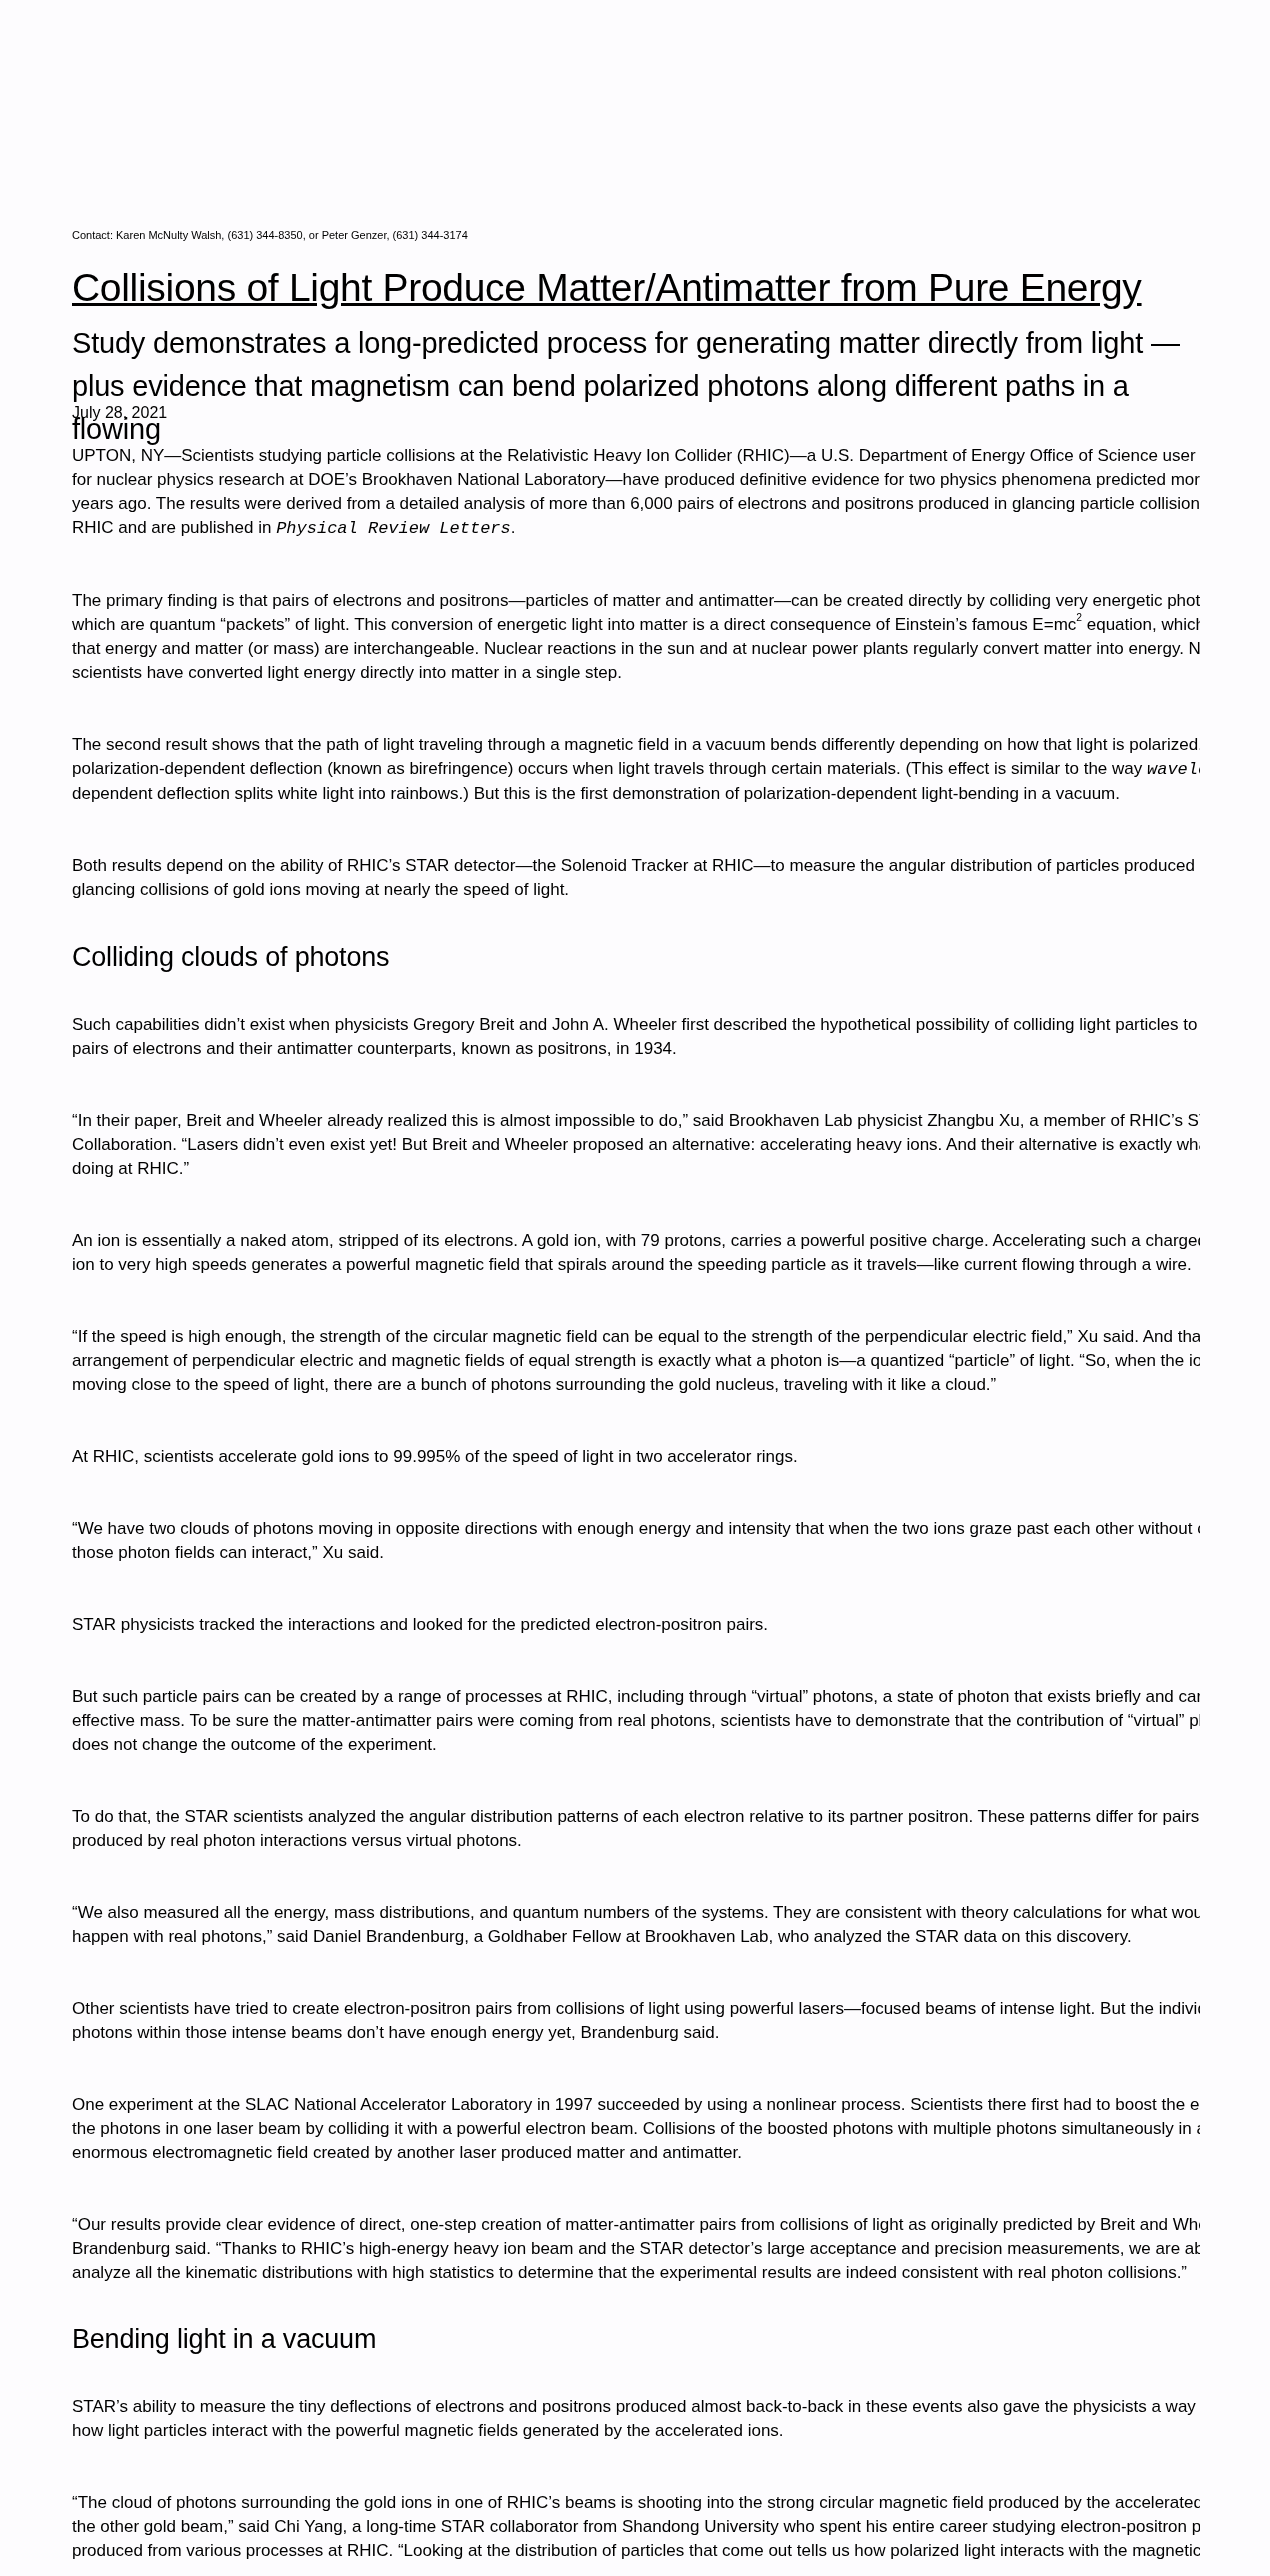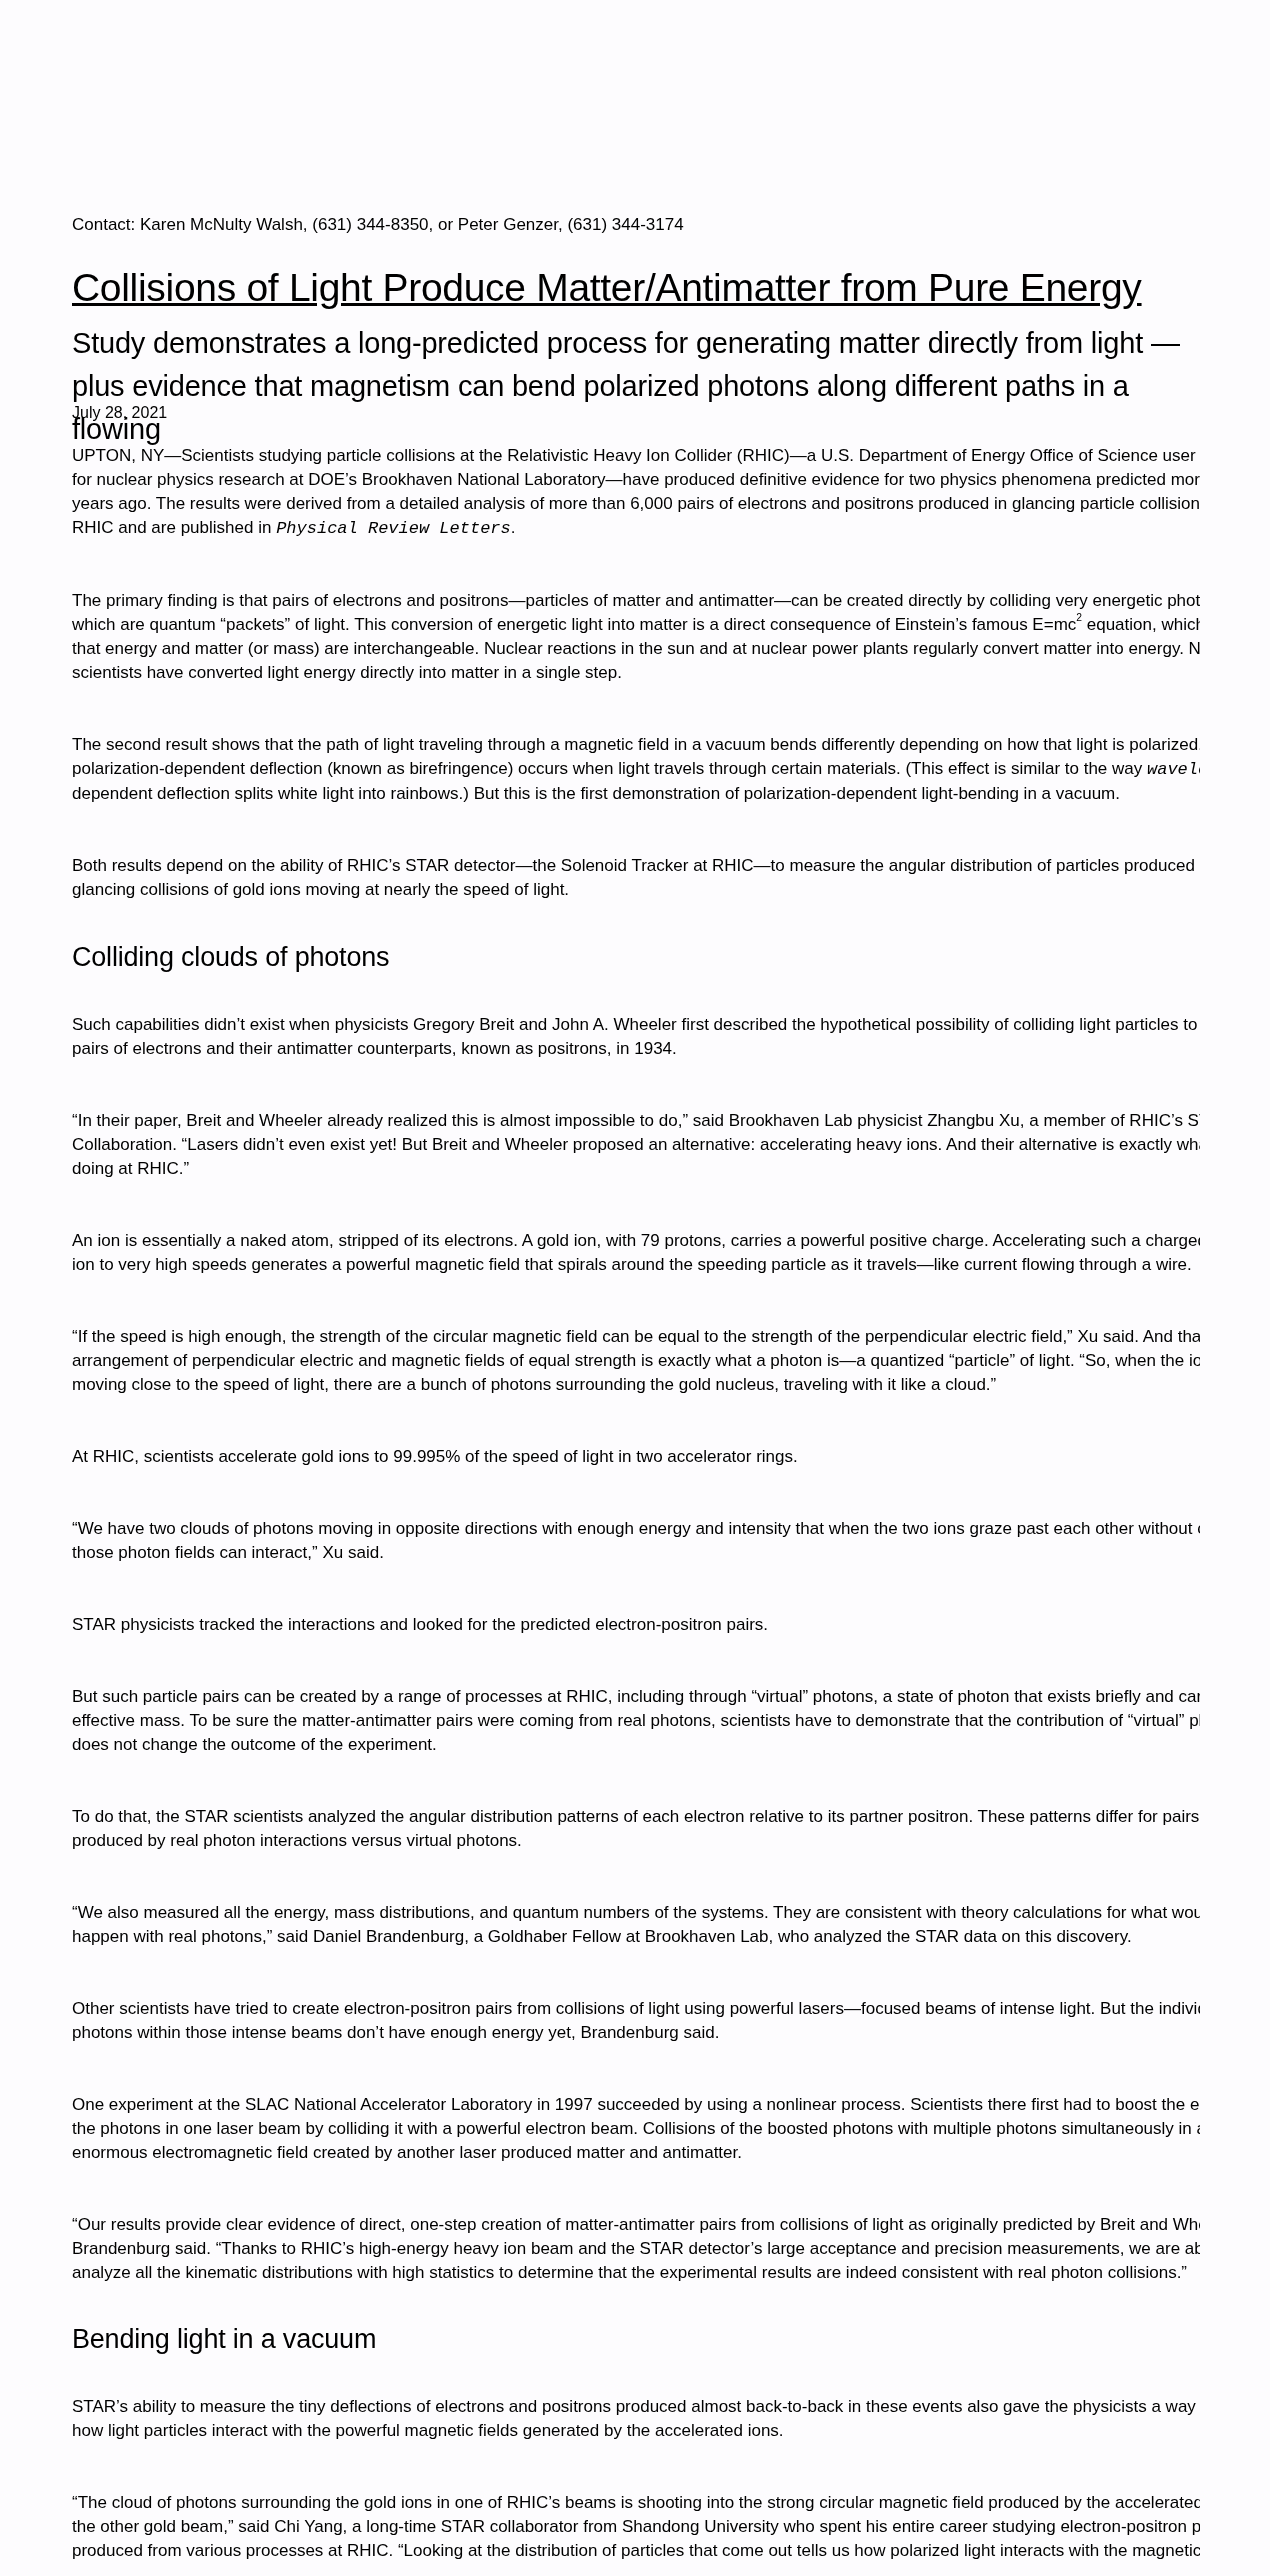--- a/index.html
+++ b/index.html
@@ -31,21 +31,21 @@
     position: absolute; left: 431px; top: 26px; font-size: 8.2px;
     font-family: "Liberation Sans", sans-serif; color: #000;
   }
   .brand-sub {
     position: absolute; left: 78px; top: 72px;
     font-family: "DejaVu Sans", sans-serif; font-size: 36px; color: #1a5b7a;
     letter-spacing: 0.5px; white-space: nowrap;
     transform: scaleX(0.95); transform-origin: left top;
   }
   .contact {
-    position: absolute; top: 215px; font-size: 17px; white-space: nowrap;
+    position: absolute; top: 229px; font-size: 11px; white-space: nowrap;
   }
   .title {
     position: absolute; top: 266px; font-size: 39px; white-space: nowrap;
     font-weight: 400; margin: 0; letter-spacing: -0.3px; text-decoration: underline;
   }
   .subtitle {
     position: absolute; top: 322px; font-size: 29px; line-height: 43px; width: 1149px;
     font-weight: 400; margin: 0; letter-spacing: -0.2px;
   }
   .date {

